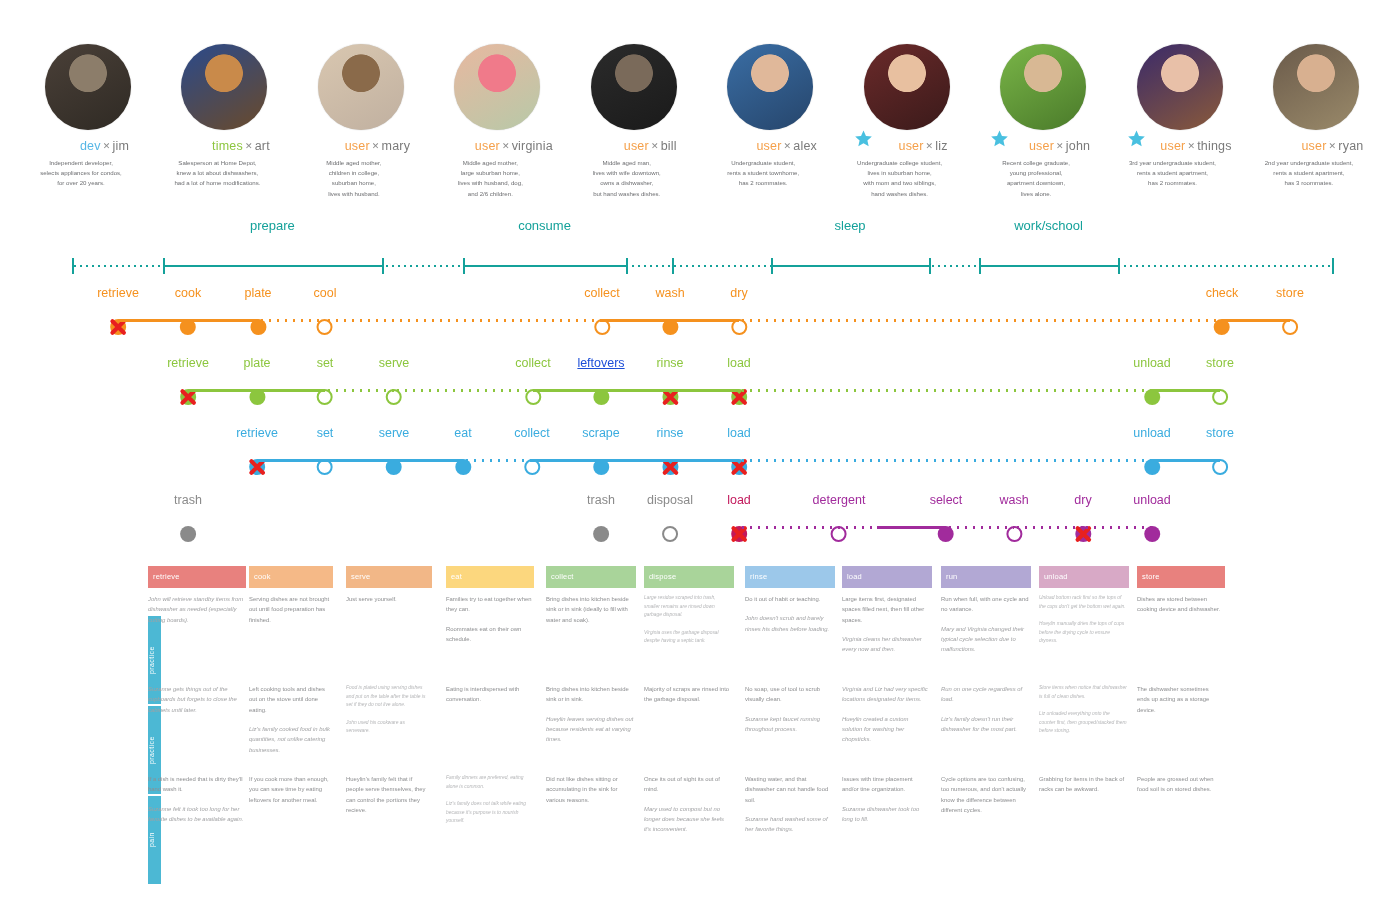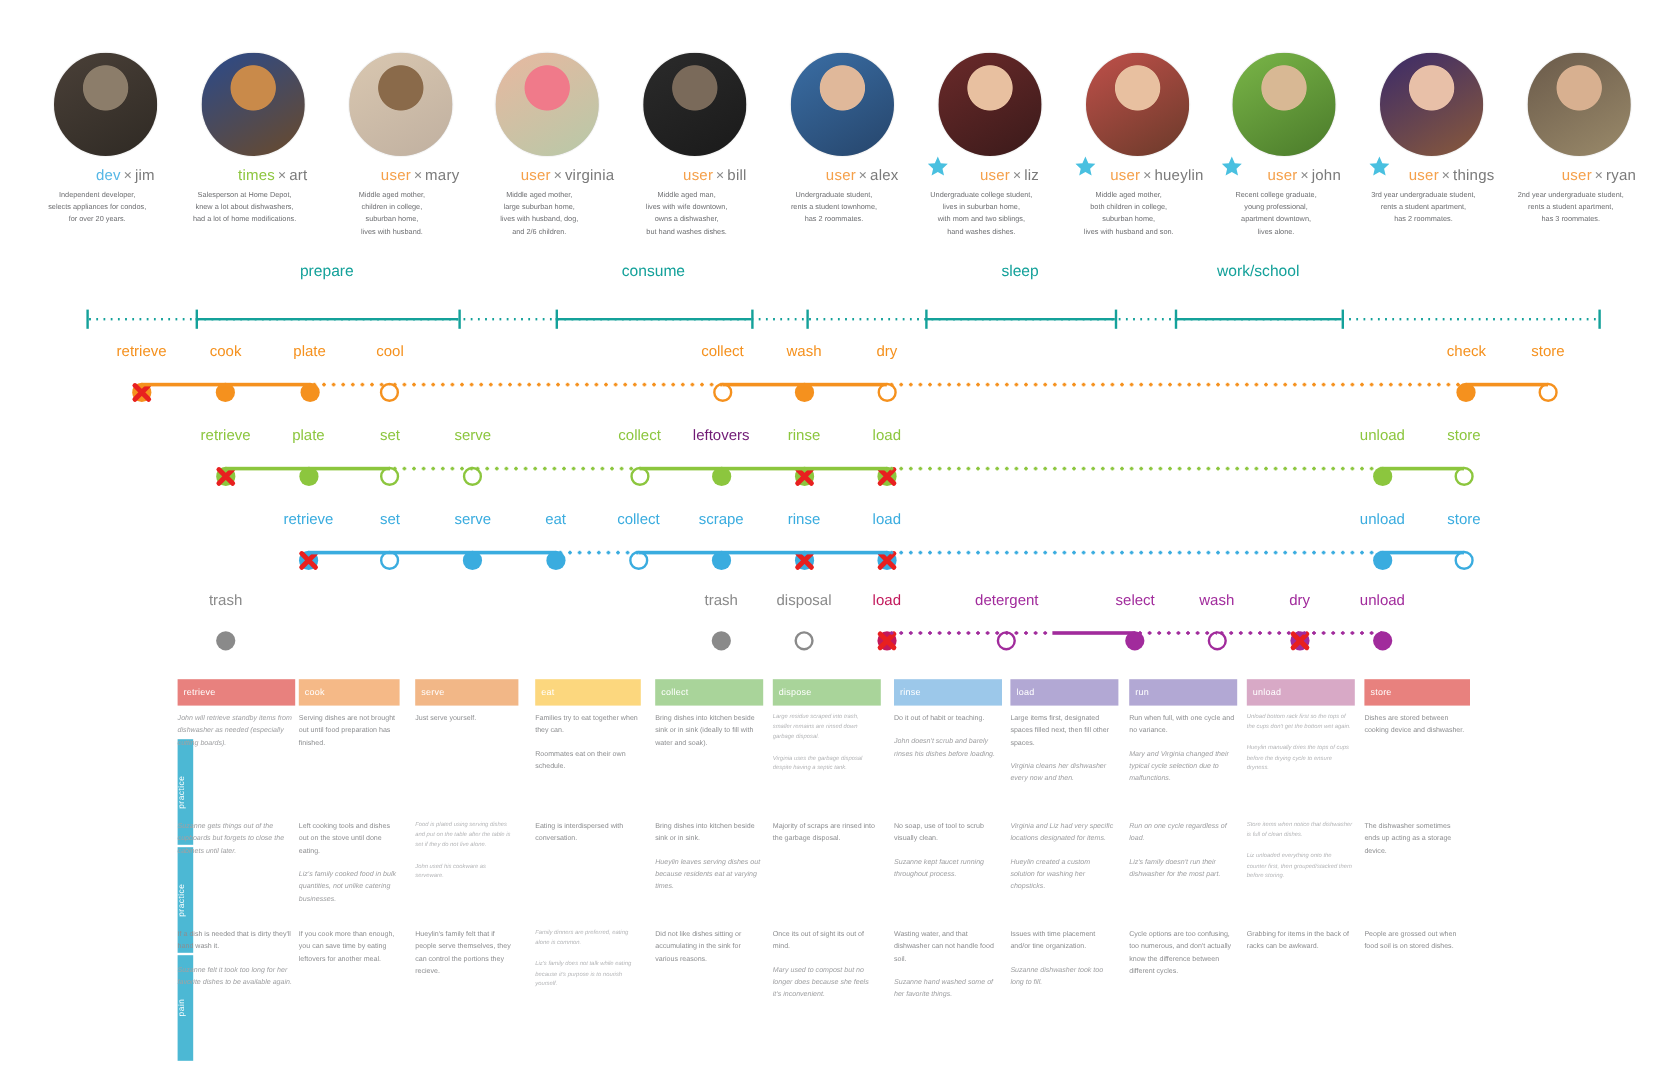--- a/index.html
+++ b/index.html
@@ -143,32 +143,20 @@
       <div class="avatar">
         <div class="ph" style="background:radial-gradient(circle at 50% 34%, #e8c0a0 0 26%, rgba(0,0,0,0) 27%),linear-gradient(150deg, #6b2a2a 0%, #3a1a1a 100%);"></div>
       </div>
       <span class="star">
         <svg width="17" height="17" viewBox="0 0 20 20">
           <polygon points="10,0.6 12.9,7 19.8,7.7 14.6,12.4 16.1,19.2 10,15.7 3.9,19.2 5.4,12.4 0.2,7.7 7.1,7" fill="#49c0e0"></polygon>
         </svg>
       </span>
       <div class="p-name"><span class="p-role role-user">user</span><span class="p-x">✕</span><span class="p-person">liz</span></div>
       <div class="p-desc">Undergraduate college student,<br>lives in suburban home,<br>with mom and two siblings,<br>hand washes dishes.</div>
-    </div>
-    <div class="persona">
-      <div class="avatar">
-        <div class="ph" style="background:radial-gradient(circle at 50% 34%, #e8c0a0 0 26%, rgba(0,0,0,0) 27%),linear-gradient(150deg, #c0504a 0%, #6a3a2a 100%);"></div>
-      </div>
-      <span class="star">
-        <svg width="17" height="17" viewBox="0 0 20 20">
-          <polygon points="10,0.6 12.9,7 19.8,7.7 14.6,12.4 16.1,19.2 10,15.7 3.9,19.2 5.4,12.4 0.2,7.7 7.1,7" fill="#49c0e0"></polygon>
-        </svg>
-      </span>
-      <div class="p-name"><span class="p-role role-user">user</span><span class="p-x">✕</span><span class="p-person">hueylin</span></div>
-      <div class="p-desc">Middle aged mother,<br>both children in college,<br>suburban home,<br>lives with husband and son.</div>
     </div>
     <div class="persona">
       <div class="avatar">
         <div class="ph" style="background:radial-gradient(circle at 50% 34%, #d8b894 0 26%, rgba(0,0,0,0) 27%),linear-gradient(150deg, #7ab648 0%, #4a7a2a 100%);"></div>
       </div>
       <span class="star">
         <svg width="17" height="17" viewBox="0 0 20 20">
           <polygon points="10,0.6 12.9,7 19.8,7.7 14.6,12.4 16.1,19.2 10,15.7 3.9,19.2 5.4,12.4 0.2,7.7 7.1,7" fill="#49c0e0"></polygon>
         </svg>
       </span>
@@ -321,21 +309,21 @@
           <div class="node open" style="border: 2.5px solid rgb(140, 198, 62);"></div>
         </div>
       </div>
       <div class="step" style="left: 533px;">
         <div class="step-label" style="color: rgb(140, 198, 62);">collect</div>
         <div class="node-wrap">
           <div class="node open" style="border: 2.5px solid rgb(140, 198, 62);"></div>
         </div>
       </div>
       <div class="step" style="left: 601px;">
-        <div class="step-label" style="color: #701a75;">leftovers</div>
+        <div class="step-label" style="color: #1d4ed8; text-decoration: underline;">leftovers</div>
         <div class="node-wrap">
           <div class="node filled" style="background: rgb(140, 198, 62);"></div>
         </div>
       </div>
       <div class="step" style="left: 670px;">
         <div class="step-label" style="color: rgb(140, 198, 62);">rinse</div>
         <div class="node-wrap">
           <div class="node filled" style="background: rgb(140, 198, 62);"></div>
           <span class="xmark"><svg width="19" height="19" viewBox="0 0 20 20">
               <path d="M4 4 L16 16 M16 4 L4 16" stroke="#e8201f" stroke-width="4.4" stroke-linecap="round"></path>

